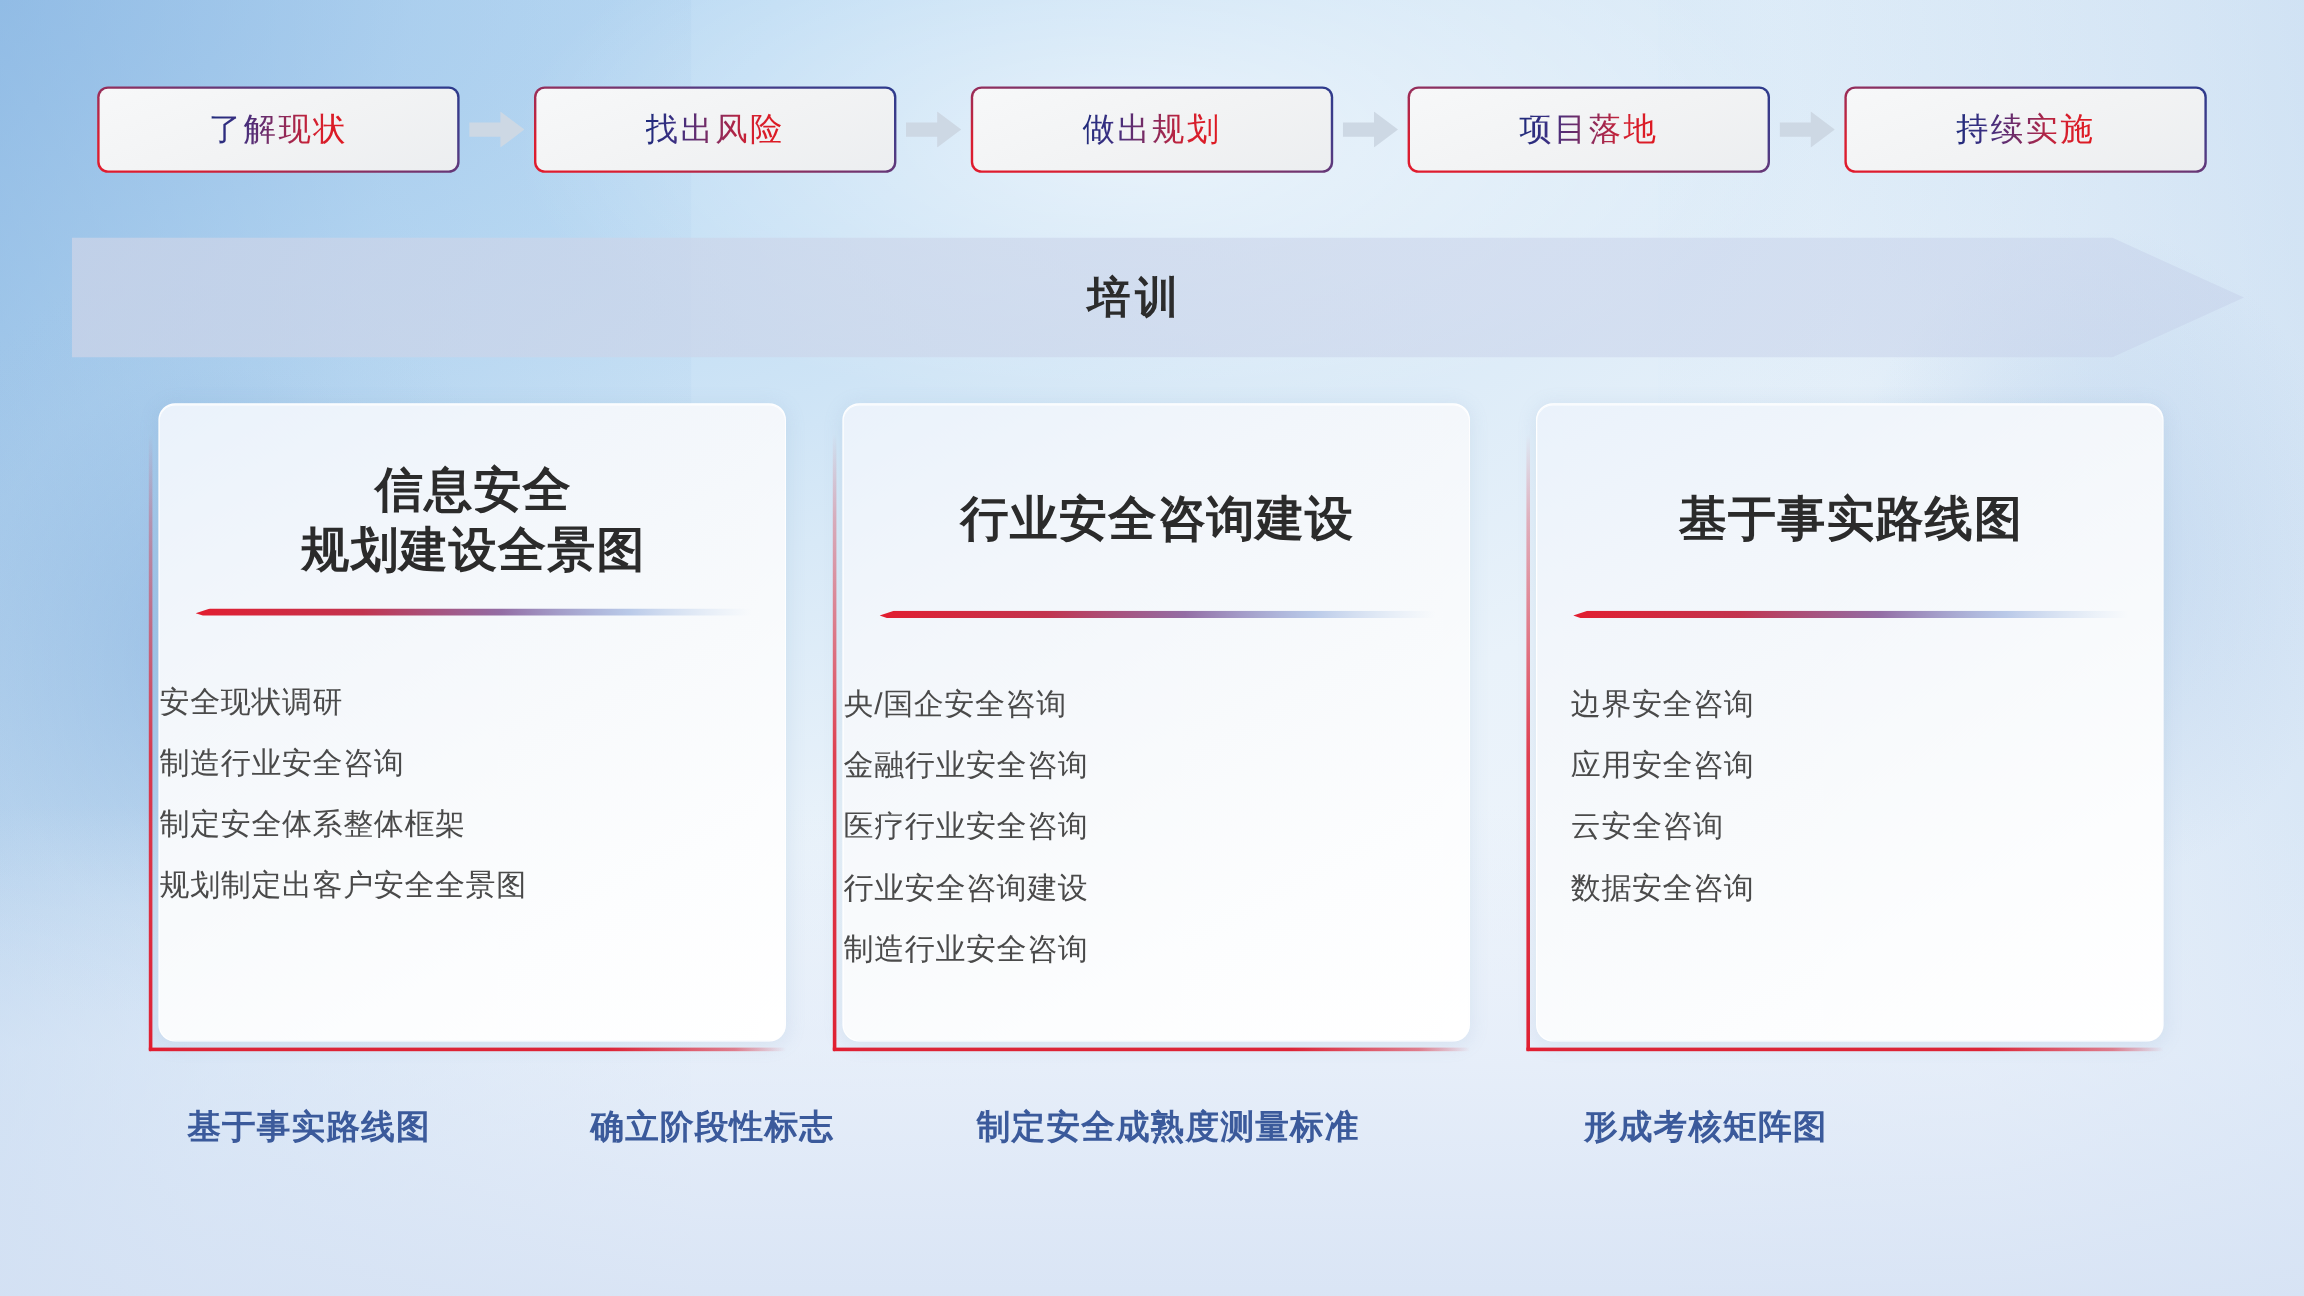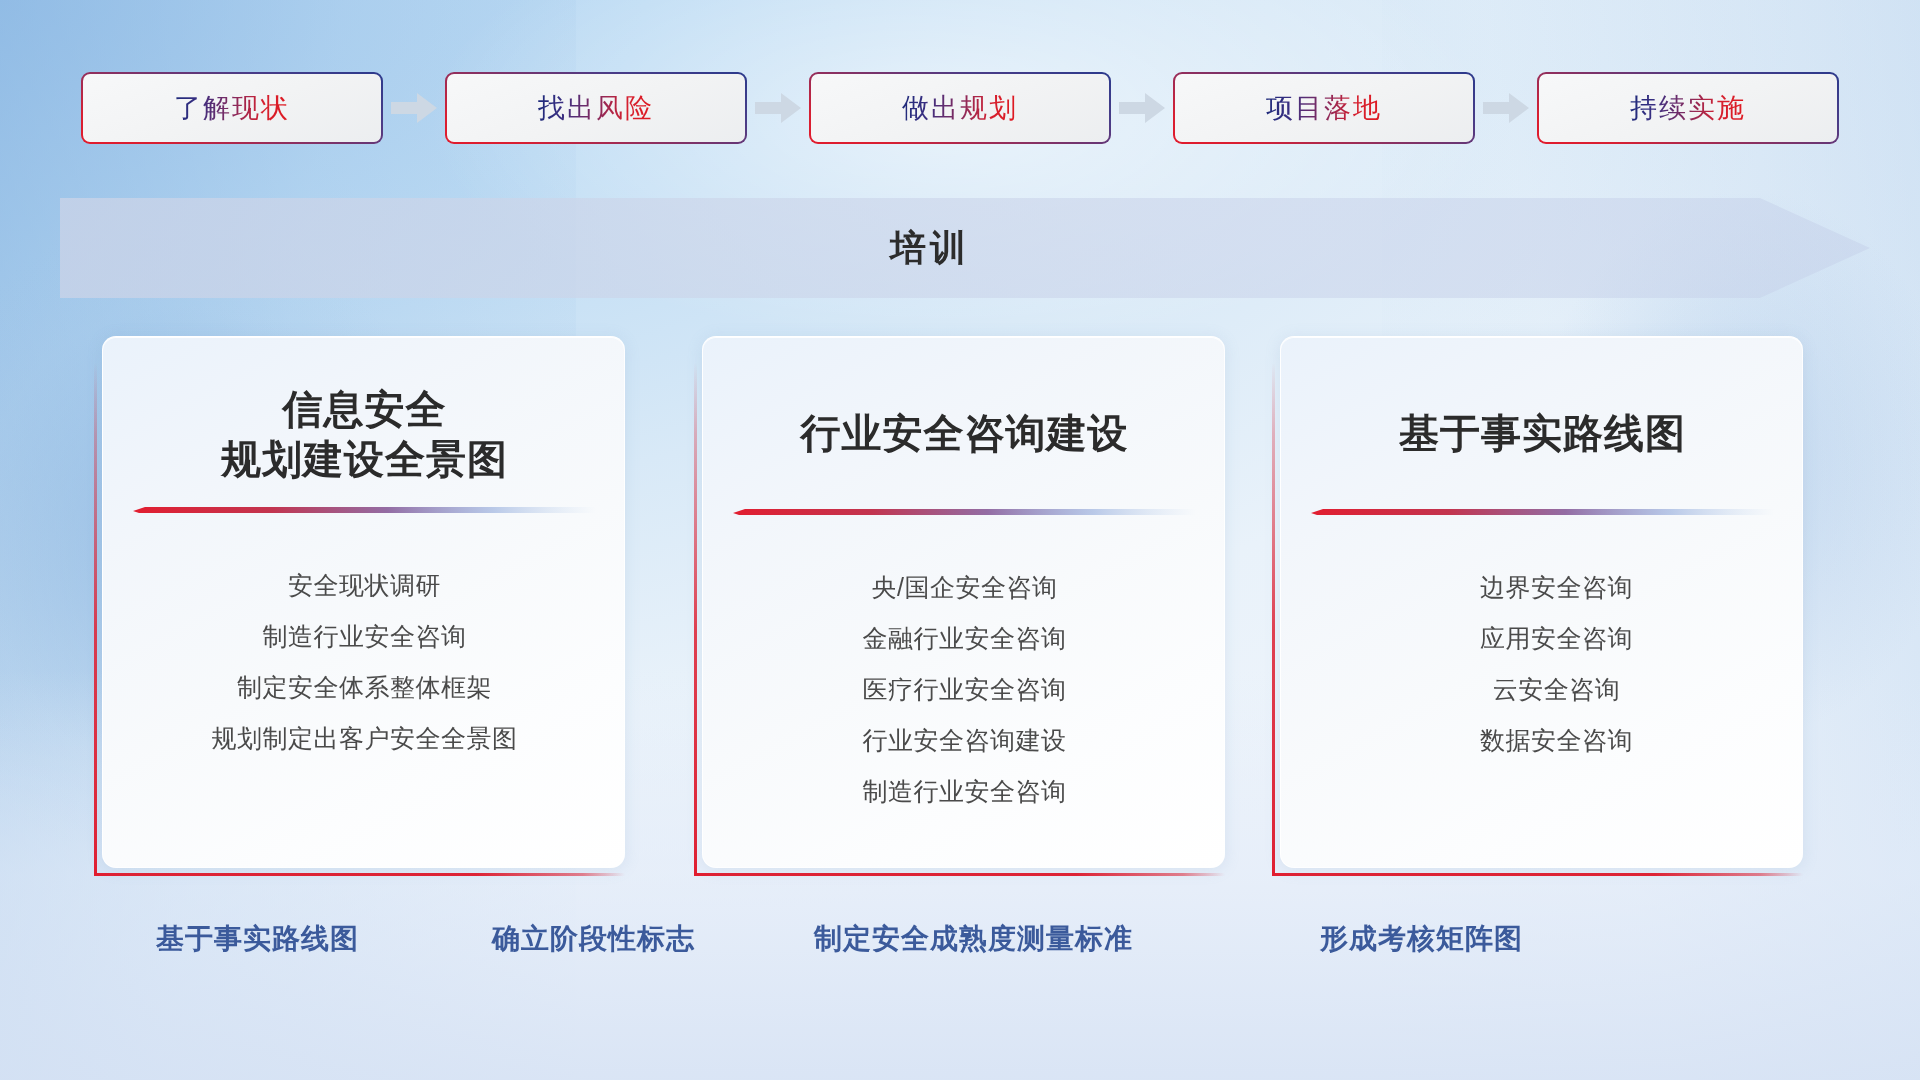--- a/index.html
+++ b/index.html
@@ -82,21 +82,21 @@
   
   #banner{
     position:absolute;z-index:4;
     left:60px;top:198px;width:1810px;height:100px;
   }
   #banner .band{
     position:absolute;inset:0;
   }
   #banner .band svg{display:block;width:100%;height:100%;}
   #banner .banner-label{
-    position:absolute;left:0;top:0;width:1740px;height:100px;
+    position:absolute;left:16px;top:0;width:1740px;height:100px;
     display:flex;align-items:center;justify-content:center;
     font-size:36px;font-weight:700;color:#2c2c2c;letter-spacing:4px;
   }
 
   
   #cards{
     position:absolute;z-index:6;
     left:0;top:336px;width:1920px;height:540px;
   }
   .card{
@@ -129,21 +129,21 @@
     line-height:1.24;letter-spacing:1px;
   }
   .card-title.two-line{top:48px;}
   .card-title.one-line{top:72px;}
   .card-divider{
     position:absolute;left:30px;width:463px;height:9px;
   }
   .card-divider svg{display:block;}
   .card-list{
     position:absolute;left:0;width:523px;
-    text-align:center;
+    text-align:left;
   }
   .card-list .item{
     font-size:25px;color:#4a4a4a;line-height:1;
     letter-spacing:.5px;
     margin-bottom:26px;
     white-space:nowrap;
   }
   .card-list .item:last-child{margin-bottom:0;}
 
   
@@ -241,21 +241,21 @@
         </linearGradient>
       </defs>
       <path d="M0 0 H1700 L1810 50 L1700 100 H0 Z" fill="url(#bandGrad)"></path>
     </svg>
   </div>
   <div class="banner-label">培训</div>
 </div>
 
 <div id="cards">
 
-  <div class="card" style="left:94px;text-decoration:underline;">
+  <div class="card" style="left:124px;text-decoration:underline;">
     <div class="card-accent-left"></div>
     <div class="card-accent-bottom"></div>
     <div class="card-body">
       <div class="card-title two-line">
         <div>信息安全</div>
         <div>规划建设全景图</div>
       </div>
       <div class="card-divider" style="top:170px;">
         <svg width="463" height="9" viewBox="0 0 463 9" aria-hidden="true">
           <defs>

